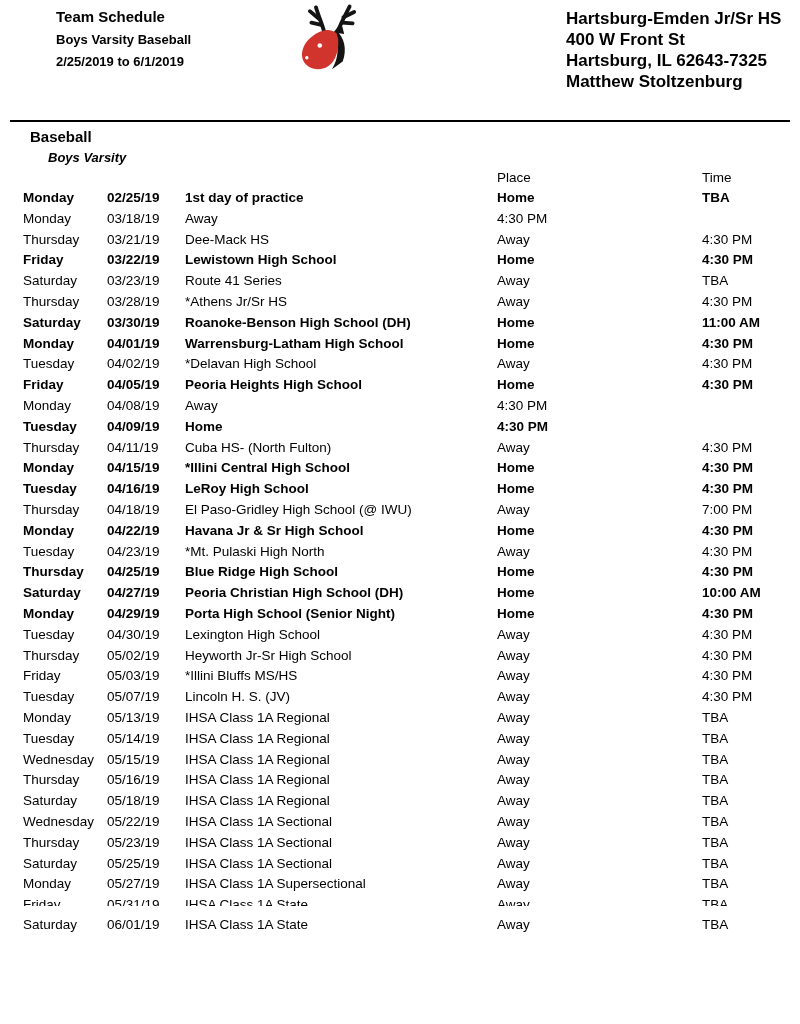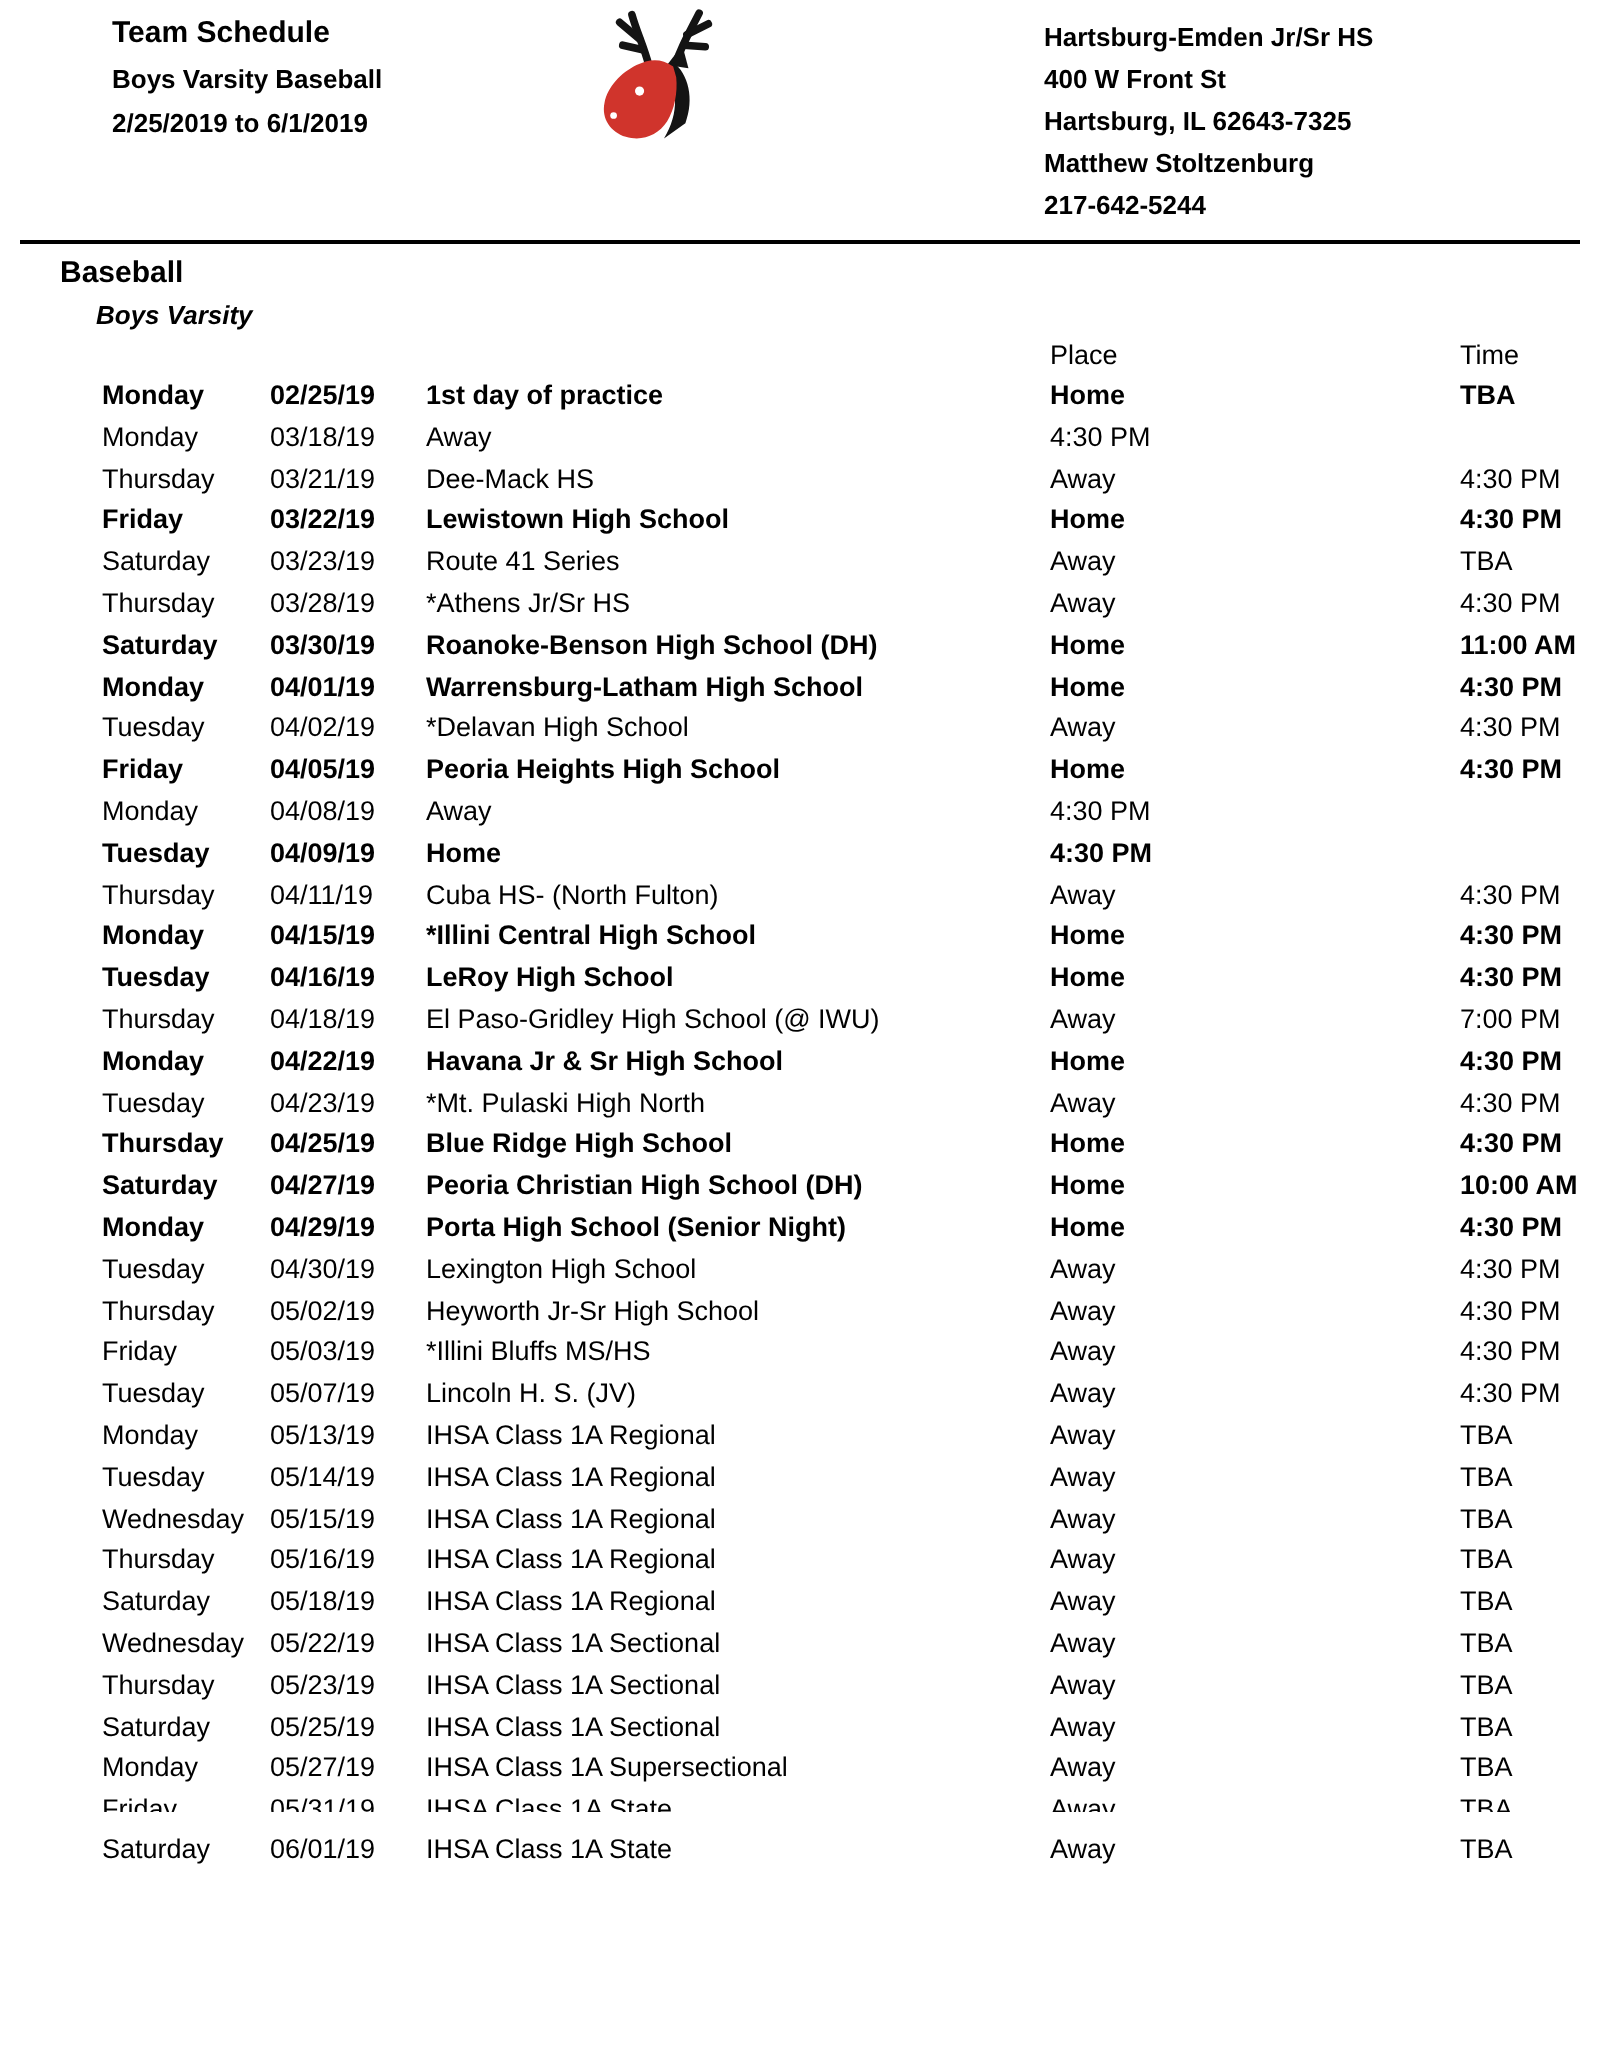--- a/index.html
+++ b/index.html
@@ -15,34 +15,34 @@
 
   
   .header-left { position: absolute; left: 16px; top: 8px; margin-left: 40px; }
   .header-left .title { font-size: 15px; font-weight: 700; margin-bottom: 7px; }
   .header-left .line { font-size: 13px; font-weight: 700; margin-bottom: 7px; }
 
   .logo { position: absolute; left: 292px; top: 2px; width: 80px; height: 84px; }
   .logo svg { width: 100%; height: 100%; display: block; }
 
   .header-right { position: absolute; left: 522px; top: 8px; width: 270px; }
-  .header-right .line { font-size: 13px; font-weight: 700; line-height: 21px; }
+  .header-right .line { font-size: 17px; font-weight: 700; line-height: 21px; margin-left: 44px; }
 
   .divider { position: absolute; top: 120px; left: 10px; right: 10px; border: none; border-top: 2px solid #000; }
 
   
   .sport-heading { position: absolute; left: 30px; top: 128px; font-size: 15px; font-weight: 700; text-align: right; }
   .team-heading  { position: absolute; left: 48px; top: 150px; font-size: 13px; font-weight: 700; font-style: italic; text-align: center; }
 
   
   .table { position: absolute; left: 0; top: 168px; width: 800px; }
   .row {
     display: grid;
     grid-template-columns: 84px 78px 312px 205px 65px;
-    padding-left: 51px;
+    padding-left: 23px;
     height: 20.8px;
     line-height: 20.8px;
     font-size: 13.5px;
     white-space: nowrap;
   }
   .row.header-row { font-weight: 400; height: 20px; line-height: 20px; }
   .row.bold { font-weight: 700; }
   .row.clipped { height: 11px; overflow: hidden; margin-bottom: 9px; }
 </style>
 </head>
@@ -78,21 +78,20 @@
 
       <circle cx="17" cy="73" r="2.2" fill="#ffffff"></circle>
     </svg>
   </div>
 
   <div class="header-right">
     <div class="line">Hartsburg-Emden Jr/Sr HS</div>
     <div class="line">400 W Front St</div>
     <div class="line">Hartsburg, IL 62643-7325</div>
     <div class="line">Matthew Stoltzenburg</div>
-    <div class="line">217-642-5244</div>
   </div>
 
   <hr class="divider">
 
   <div class="sport-heading">Baseball</div>
   <div class="team-heading">Boys Varsity</div>
 
   <div class="table">
     <div class="row header-row">
       <div></div>

